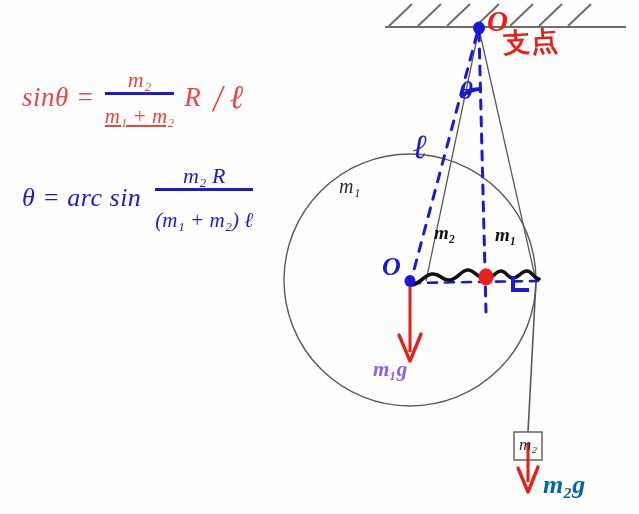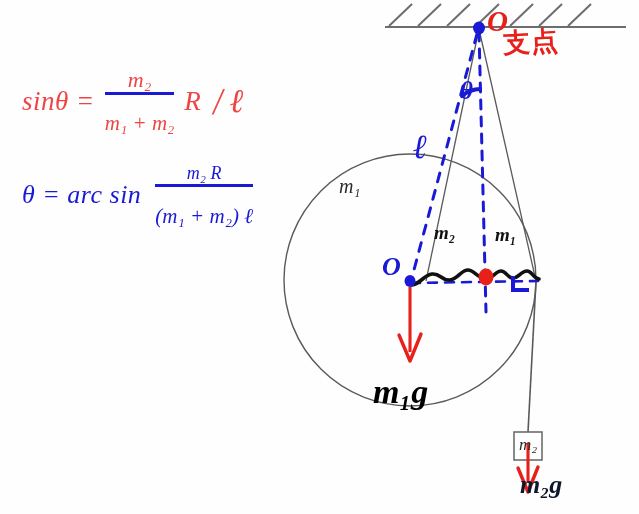--- a/index.html
+++ b/index.html
@@ -100,32 +100,32 @@
     </g>
 
   </svg>
 
   <div style="position:absolute; left:22px; top:68px; display:flex; align-items:center;
               color:#ef4444; font-family:'Liberation Serif',serif; font-style:italic;justify-content:space-between;">
     <span style="font-size:27px; letter-spacing:0.5px;">sinθ =</span>
     <span style="display:inline-block; text-align:center; margin:0 8px 0 10px; line-height:1.05;">
       <span style="display:block; font-size:22px; padding:0 6px 1px 6px;">m₂</span>
       <span style="display:block; border-top:3px solid #1a1ad6; height:0;"></span>
-      <span style="display:block; font-size:21px; padding-top:17px;">m₁ + m₂</span>
+      <span style="display:block; font-size:21px; padding-top:10px;text-decoration:underline;">m₁ + m₂</span>
     </span>
     <span style="font-size:27px; margin-left:2px;">R</span>
     <span style="font-size:38px; margin:0 4px 0 12px; font-style:normal; transform:skewX(-6deg);">/</span>
     <span style="font-size:33px; margin-left:2px;">ℓ</span>
   </div>
 
   <div style="position:absolute; left:22px; top:164px; display:flex; align-items:center;
               color:#1a1ad6; font-family:'Liberation Serif',serif; font-style:italic;justify-content:space-between;">
     <span style="font-size:26px; letter-spacing:0.5px;">θ = arc sin</span>
     <span style="display:inline-block; text-align:center; margin-left:14px; line-height:1.05;">
-      <span style="display:block; font-size:18px; padding:0 8px 1px 8px;">m₂ R</span>
+      <span style="display:block; font-size:22px; padding:0 8px 1px 8px;">m₂ R</span>
       <span style="display:block; border-top:3px solid #1a1ad6; height:0;"></span>
       <span style="display:block; font-size:21px; padding-top:18px;">(m₁ + m₂) ℓ</span>
     </span>
   </div>
 
   <div style="position:absolute; left:487px; top:5px; color:#e8201a;
               font-size:29px; font-family:'Liberation Serif',serif; font-style:italic; font-weight:bold;">O</div>
 
   <div style="position:absolute; left:503px; top:24px; color:#e8201a;
               font-size:27px; font-weight:bold; font-family:'DejaVu Sans',sans-serif;
@@ -142,22 +142,22 @@
 
   <div style="position:absolute; left:382px; top:252px; color:#1a1ad6;
               font-size:26px; font-family:'Liberation Serif',serif; font-style:italic; font-weight:bold;">O</div>
 
   <div style="position:absolute; left:434px; top:222px; color:#111111;
               font-size:19px; font-family:'Liberation Serif',serif; font-style:italic; font-weight:bold;">m₂</div>
 
   <div style="position:absolute; left:495px; top:224px; color:#111111;
               font-size:19px; font-family:'Liberation Serif',serif; font-style:italic; font-weight:bold;">m₁</div>
 
-  <div style="position:absolute; left:373px; top:373px; color:#000000;
-              font-size:34px; font-family:'Liberation Serif',serif; font-style:italic; font-weight:bold;">m₁g</div>
+  <div style="position:absolute; left:373px; top:357px; color:#8b5cf6;
+              font-size:21px; font-family:'Liberation Serif',serif; font-style:italic; font-weight:bold;">m₁g</div>
 
   <div style="position:absolute; left:519px; top:435px; color:#2a2a2a;
               font-size:17px; font-family:'Liberation Serif',serif; font-style:italic;">m₂</div>
 
-  <div style="position:absolute; left:520px; top:470px; color:#0f172a;
+  <div style="position:absolute; left:543px; top:470px; color:#0369a1;
               font-size:26px; font-family:'Liberation Serif',serif; font-style:italic; font-weight:bold;text-align:center;">m₂g</div>
 
 </div>
 
 </body></html>

